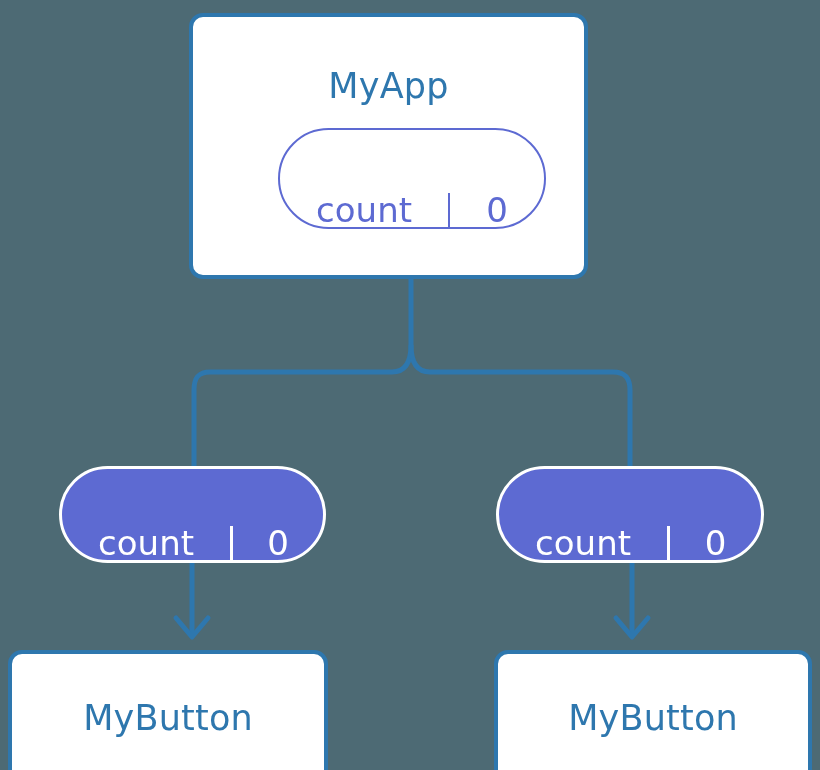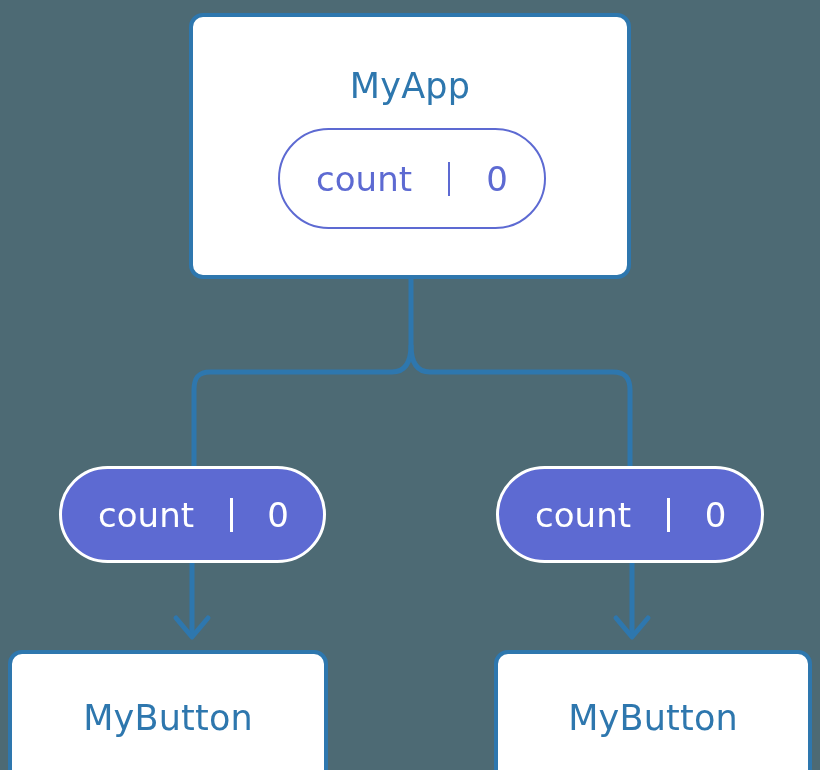--- a/index.html
+++ b/index.html
@@ -40,34 +40,34 @@
   .node-title {
     color: #2e77ae;
     font-size: 35px;
     letter-spacing: 0.2px;
     line-height: 1;
   }
   
   #node-app {
     left: 189px;
     top: 13px;
-    width: 442px;
+    width: 399px;
     height: 266px;
     justify-content: flex-start;
   }
   #node-app .node-title {
     margin-top: 52px;
   }
   
   .pill {
     position: absolute;
     z-index: 3;
     box-sizing: border-box;
     display: flex;
-    align-items: center;
+    align-items: flex-end;
     border-radius: 999px;
     overflow: hidden;
   }
   .pill .pill-key,
   .pill .pill-val {
     display: flex;
     align-items: center;
     justify-content: center;
     font-size: 34px;
     line-height: 1;

